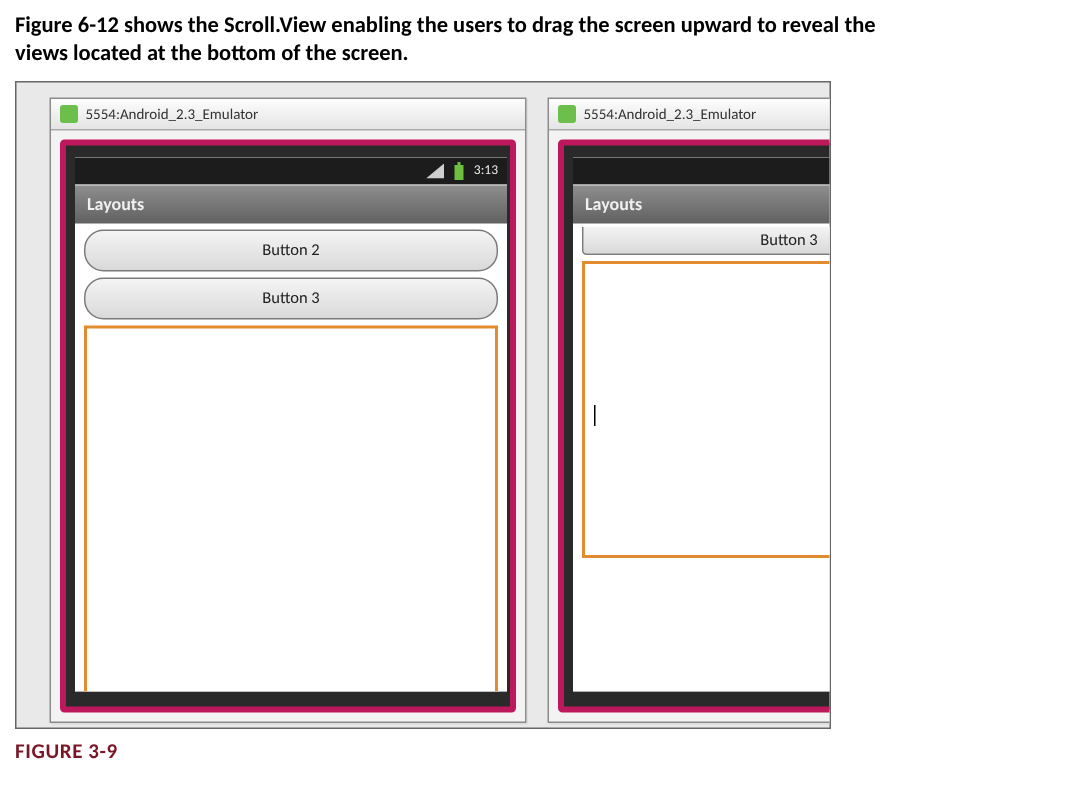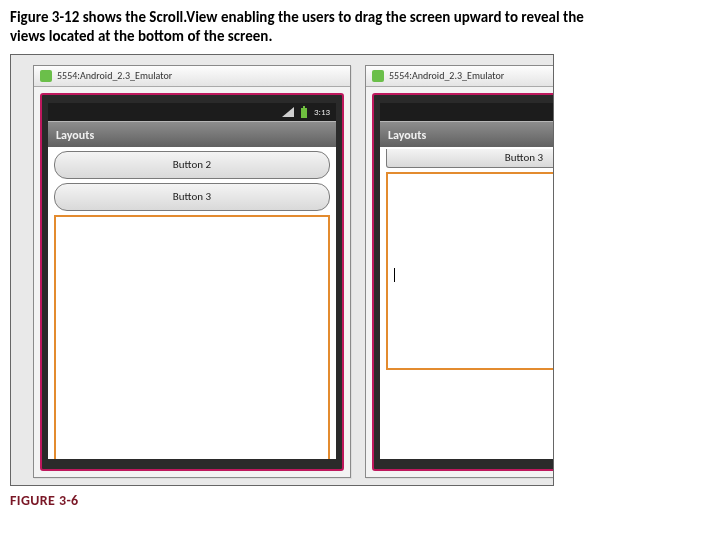--- a/index.html
+++ b/index.html
@@ -47,21 +47,21 @@
   }
   .emu-titlebar .icon {
     width: 12px; height: 12px;
     background: #6bbf4a;
     border-radius: 2px;
     margin-right: 5px;
   }
   .phone-frame {
     margin: 6px;
     background: #2a2a2a;
-    border: 2px solid #be185d;
+    border: 4px solid #be185d;
     border-radius: 3px;
     padding: 8px 6px 10px 6px;
   }
   .phone-screen {
     background: #fff;
     width: 288px;
     height: 356px;
     margin: 0 auto;
     position: relative;
     overflow: hidden;
@@ -137,21 +137,21 @@
     color: #7a1726;
     font-weight: bold;
     font-size: 14px;
     letter-spacing: 0.4px;
   }
 </style>
 </head>
 <body>
 
 <div class="caption">
-  <span>Figure 3-12 shows the Scroll.View enabling the users to drag the screen upward to reveal the</span><br>
+  <span>Figure 6-12 shows the Scroll.View enabling the users to drag the screen upward to reveal the</span><br>
   <span>views located at the bottom of the screen.</span>
 </div>
 
 <div class="figure-area">
 
   <div class="emulator emu-left">
     <div class="emu-titlebar">
       <span class="icon"></span>
       <span>5554:Android_2.3_Emulator</span>
     </div>
@@ -212,13 +212,13 @@
           <div class="edittext edit-top-right">
             <div class="cursor"></div>
           </div>
         </div>
       </div>
     </div>
   </div>
 
 </div>
 
-<div class="fig-label">FIGURE 3-6</div>
+<div class="fig-label">FIGURE 3-9</div>
 
 </body></html>

